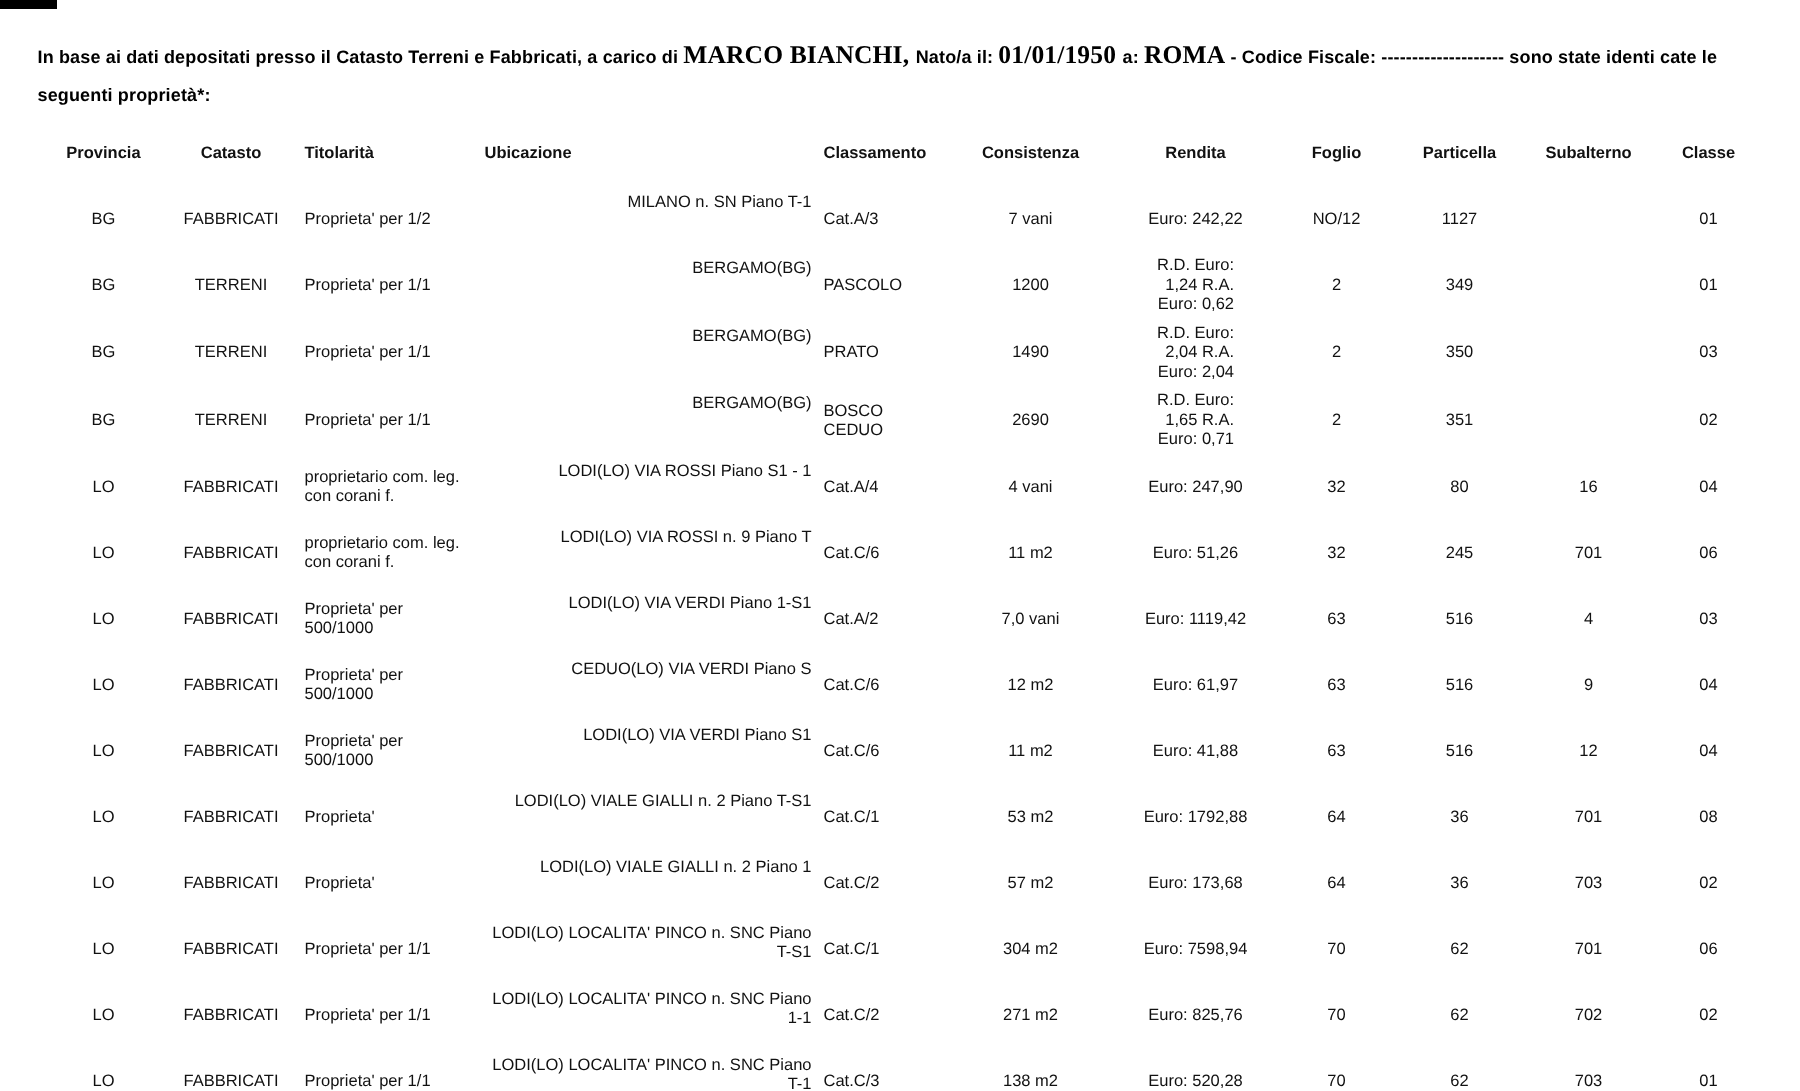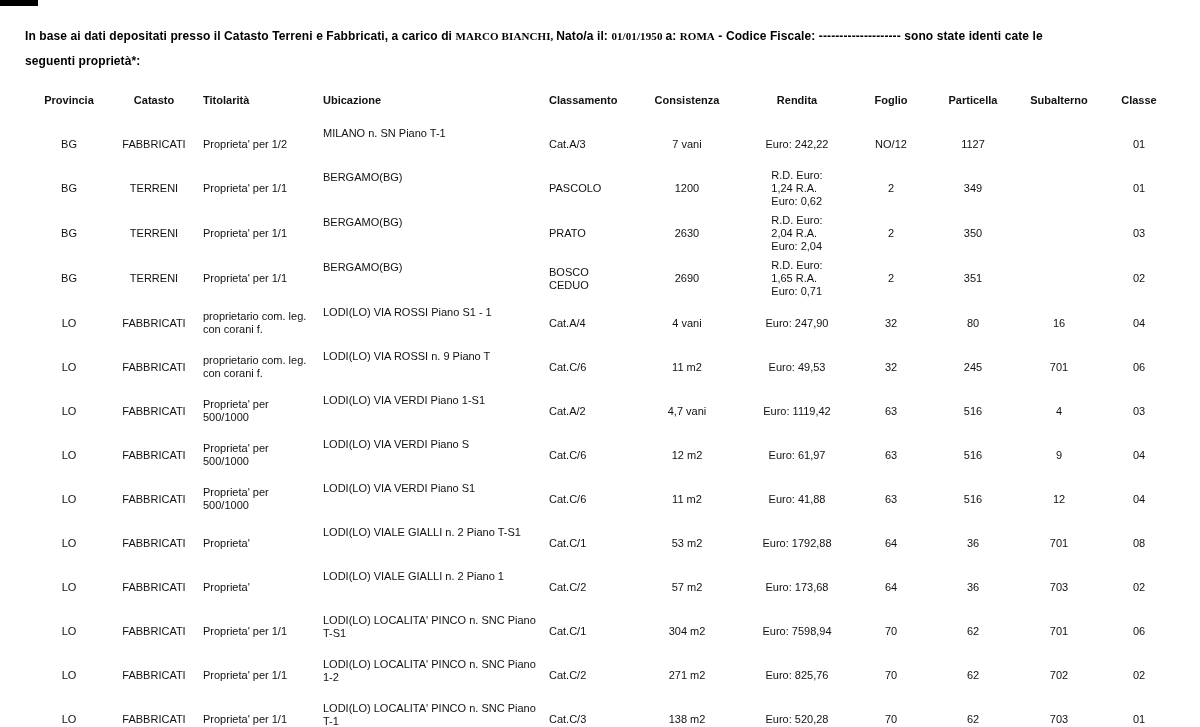--- a/index.html
+++ b/index.html
@@ -31,21 +31,21 @@
   .intro {
     font-size: 12px;
     font-weight: bold;
     line-height: 25px;
     letter-spacing: 0.1px;
     margin: 0 0 12px 0;
     color: #000000;
   }
   .intro .serif {
     font-family: "Liberation Serif", serif;
-    font-size: 11px;
+    font-size: 17px;
   }
   table.prop-table {
     border-collapse: collapse;
     table-layout: fixed;
     width: 1148px;
     margin-left: 4px;
   }
   .prop-table th {
     font-weight: bold;
     font-size: 11px;
@@ -58,22 +58,22 @@
     line-height: 13px;
     color: #111111;
     padding: 3px 4px;
     height: 36px;
     vertical-align: middle;
     white-space: pre-line;
     overflow: hidden;
   }
   .a-c { text-align: center; }
   .a-l { text-align: left; }
-  td.v-top { vertical-align: top; padding-top: 5px; }
-  .block { display: inline-block; text-align: left; white-space: pre-line; }
+  td.v-top { vertical-align: top; padding-top: 5px; text-align: right; }
+  .block { display: inline-block; text-align: right; white-space: pre-line; }
   
   .col-provincia  { width: 72px; }
   .col-catasto    { width: 82px; }
   .col-titolarita { width: 112px; margin-top: 14px; }
   .col-ubicazione { width: 218px; margin-left: 44px; }
   .col-classamento{ width: 86px; }
   .col-consistenza{ width: 88px; text-align: center; }
   .col-rendita    { width: 116px; }
   .col-foglio     { width: 56px; }
   .col-particella { width: 92px; }
@@ -134,21 +134,21 @@
           <td class="a-c"></td>
           <td class="a-c">01</td>
           <td class="a-c">335</td>
         </tr>
         <tr>
           <td class="a-c">BG</td>
           <td class="a-c">TERRENI</td>
           <td class="a-l">Proprieta' per 1/1</td>
           <td class="a-l v-top">BERGAMO(BG)</td>
           <td class="a-l">PRATO</td>
-          <td class="a-c">2630</td>
+          <td class="a-c">1490</td>
           <td class="a-c"><span class="block">R.D. Euro:
 2,04 R.A.
 Euro: 2,04</span></td>
           <td class="a-c">2</td>
           <td class="a-c">350</td>
           <td class="a-c"></td>
           <td class="a-c">03</td>
           <td class="a-c">335</td>
         </tr>
         <tr>
@@ -182,46 +182,46 @@
           <td class="a-c">04</td>
           <td class="a-c"></td>
         </tr>
         <tr>
           <td class="a-c">LO</td>
           <td class="a-c">FABBRICATI</td>
           <td class="a-l">proprietario com. leg. con corani f.</td>
           <td class="a-l v-top">LODI(LO) VIA ROSSI n. 9 Piano T</td>
           <td class="a-l">Cat.C/6</td>
           <td class="a-c">11 m2</td>
-          <td class="a-c"><span class="block">Euro: 49,53</span></td>
+          <td class="a-c"><span class="block">Euro: 51,26</span></td>
           <td class="a-c">32</td>
           <td class="a-c">245</td>
           <td class="a-c">701</td>
           <td class="a-c">06</td>
           <td class="a-c"></td>
         </tr>
         <tr>
           <td class="a-c">LO</td>
           <td class="a-c">FABBRICATI</td>
           <td class="a-l">Proprieta' per 500/1000</td>
           <td class="a-l v-top">LODI(LO) VIA VERDI Piano 1-S1</td>
           <td class="a-l">Cat.A/2</td>
-          <td class="a-c">4,7 vani</td>
+          <td class="a-c">7,0 vani</td>
           <td class="a-c"><span class="block">Euro: 1119,42</span></td>
           <td class="a-c">63</td>
           <td class="a-c">516</td>
           <td class="a-c">4</td>
           <td class="a-c">03</td>
           <td class="a-c"></td>
         </tr>
         <tr>
           <td class="a-c">LO</td>
           <td class="a-c">FABBRICATI</td>
           <td class="a-l">Proprieta' per 500/1000</td>
-          <td class="a-l v-top">LODI(LO) VIA VERDI Piano S</td>
+          <td class="a-l v-top">CEDUO(LO) VIA VERDI Piano S</td>
           <td class="a-l">Cat.C/6</td>
           <td class="a-c">12 m2</td>
           <td class="a-c"><span class="block">Euro: 61,97</span></td>
           <td class="a-c">63</td>
           <td class="a-c">516</td>
           <td class="a-c">9</td>
           <td class="a-c">04</td>
           <td class="a-c"></td>
         </tr>
         <tr>
@@ -277,21 +277,21 @@
           <td class="a-c">70</td>
           <td class="a-c">62</td>
           <td class="a-c">701</td>
           <td class="a-c">06</td>
           <td class="a-c"></td>
         </tr>
         <tr>
           <td class="a-c">LO</td>
           <td class="a-c">FABBRICATI</td>
           <td class="a-l">Proprieta' per 1/1</td>
-          <td class="a-l v-top">LODI(LO) LOCALITA' PINCO n. SNC Piano 1-2</td>
+          <td class="a-l v-top">LODI(LO) LOCALITA' PINCO n. SNC Piano 1-1</td>
           <td class="a-l">Cat.C/2</td>
           <td class="a-c">271 m2</td>
           <td class="a-c"><span class="block">Euro: 825,76</span></td>
           <td class="a-c">70</td>
           <td class="a-c">62</td>
           <td class="a-c">702</td>
           <td class="a-c">02</td>
           <td class="a-c"></td>
         </tr>
         <tr>

